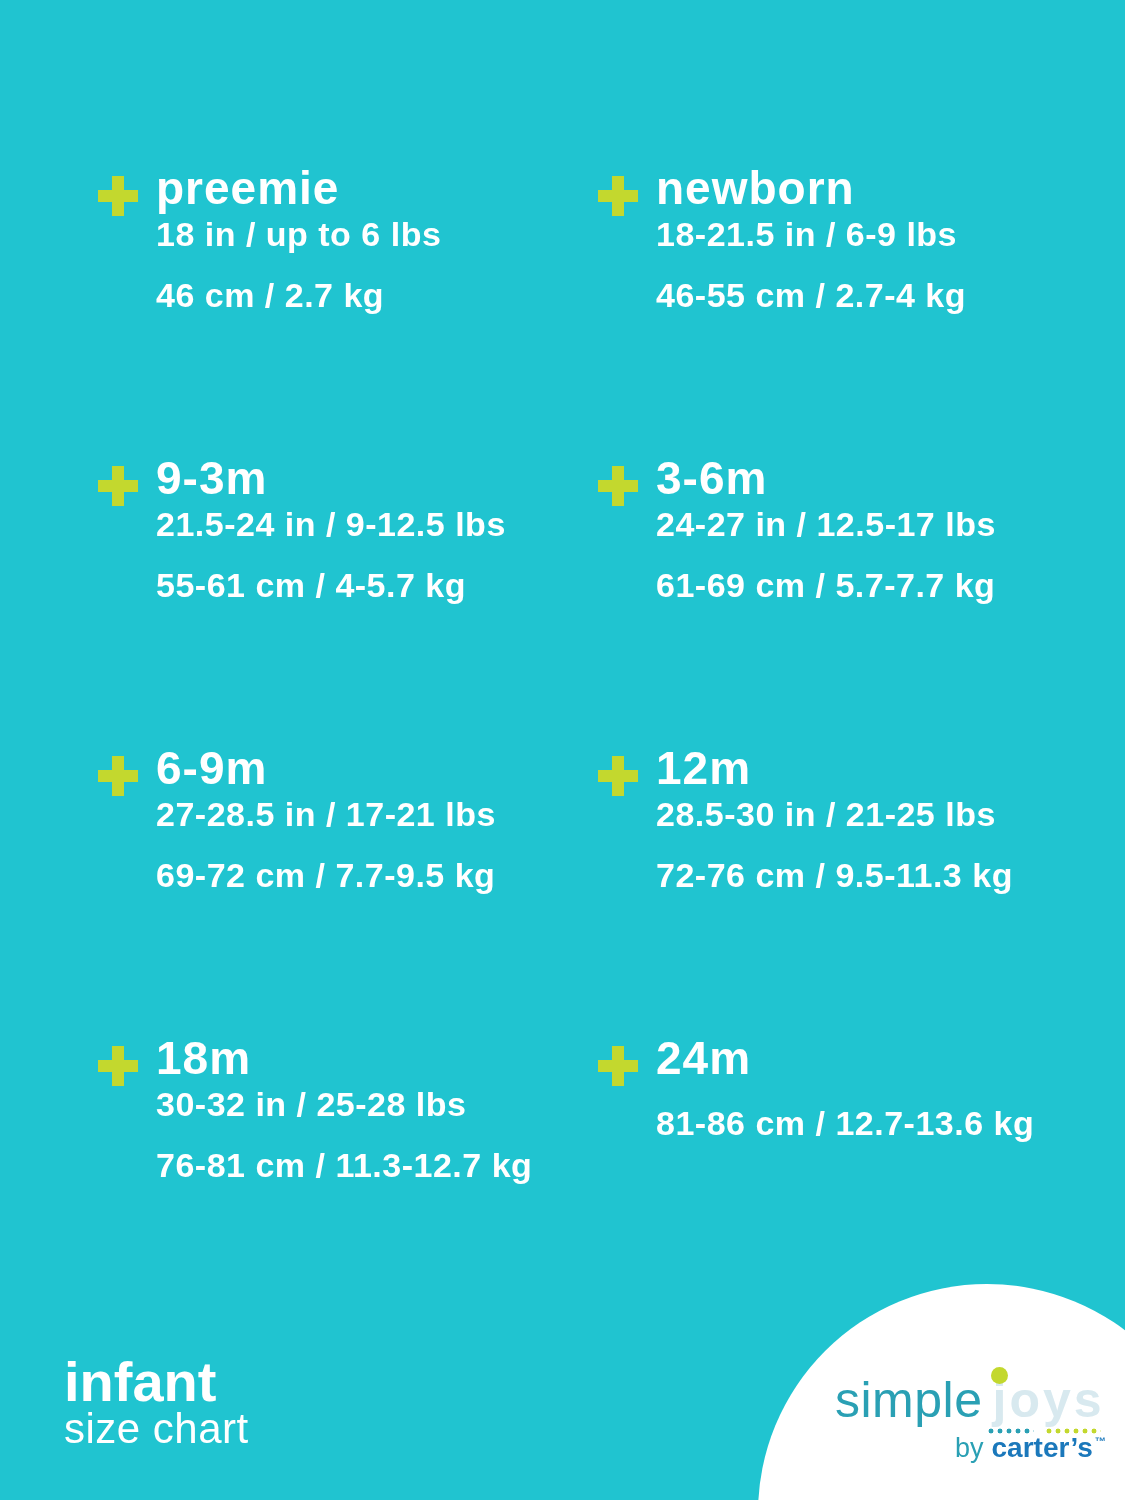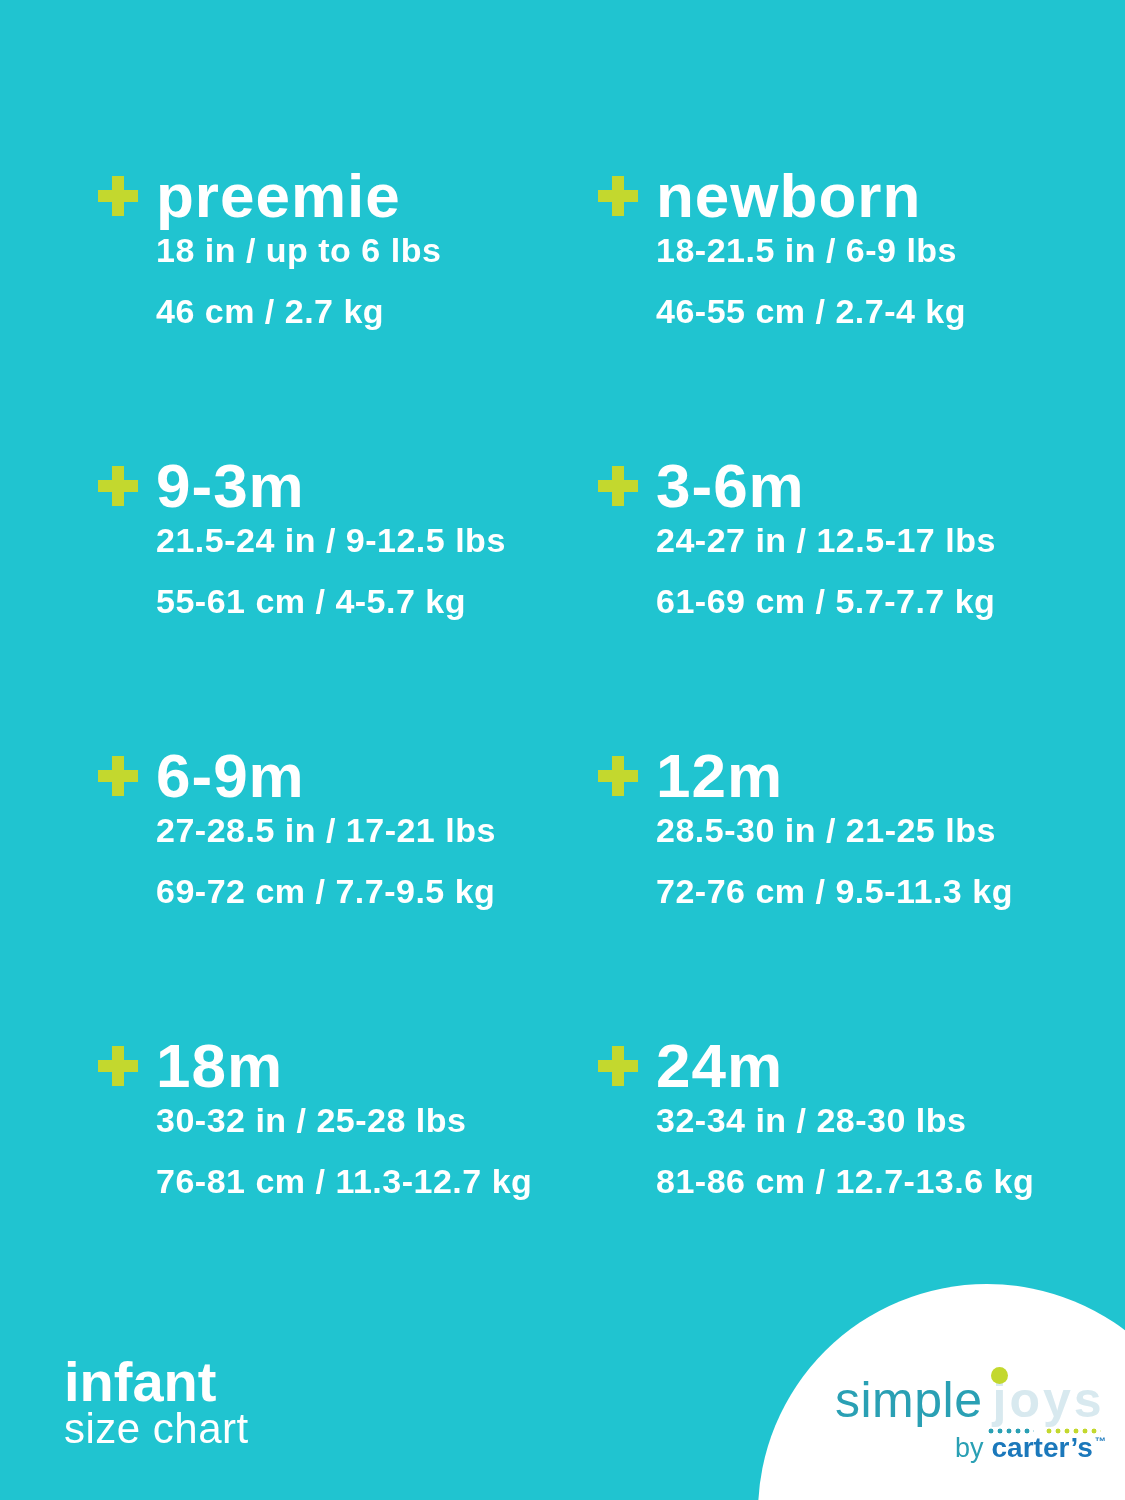--- a/index.html
+++ b/index.html
@@ -39,21 +39,21 @@
   }
   .plus-icon::before {
     content:""; position:absolute; left:0; top:14px;
     width:40px; height:12px; background:var(--plus);
   }
   .plus-icon::after {
     content:""; position:absolute; left:14px; top:0;
     width:12px; height:40px; background:var(--plus);
   }
   .size-name {
-    font-size:62px; font-weight:700; line-height:1;
+    font-size:46px; font-weight:700; line-height:1;
     letter-spacing:1px; white-space:nowrap;
   }
   .size-line {
     font-size:34px; font-weight:700; line-height:1.1;
     letter-spacing:0.5px; white-space:nowrap;
   }
   .size-line.imperial { margin-top:5px; }
   .size-line.metric { margin-top:24px; }
 
   
@@ -171,21 +171,20 @@
       <div class="size-name">18m</div>
       <div class="size-line imperial">30-32 in / 25-28 lbs</div>
       <div class="size-line metric">76-81 cm / 11.3-12.7 kg</div>
     </div>
   </div>
 
   <div class="size-cell">
     <span class="plus-icon"></span>
     <div class="cell-text">
       <div class="size-name">24m</div>
-      <div class="size-line imperial">32-34 in / 28-30 lbs</div>
       <div class="size-line metric">81-86 cm / 12.7-13.6 kg</div>
     </div>
   </div>
 
 </div>
 
 <div class="footer">
   <div class="footer-title">infant</div>
   <div class="footer-subtitle">size chart</div>
 </div>

